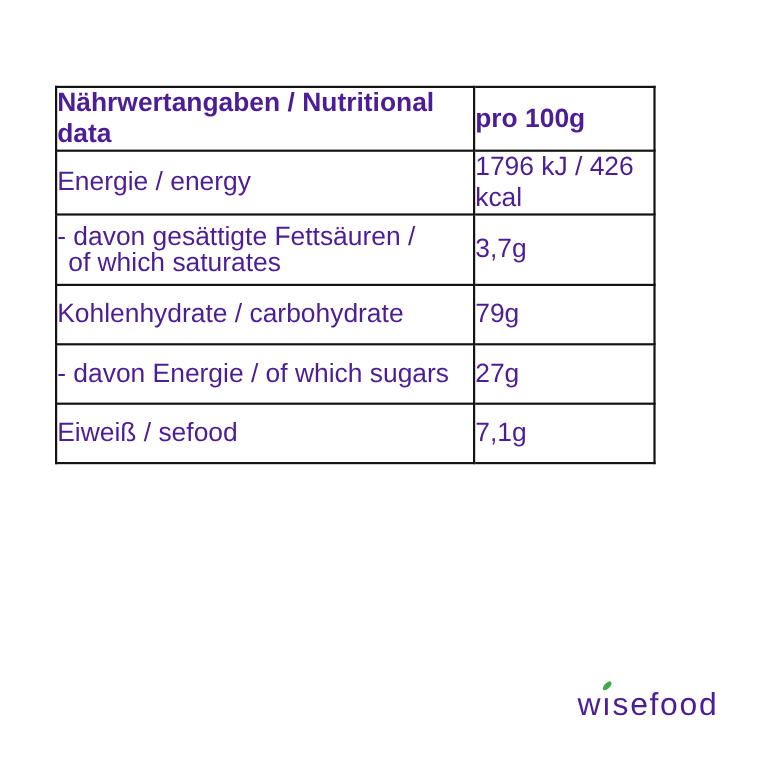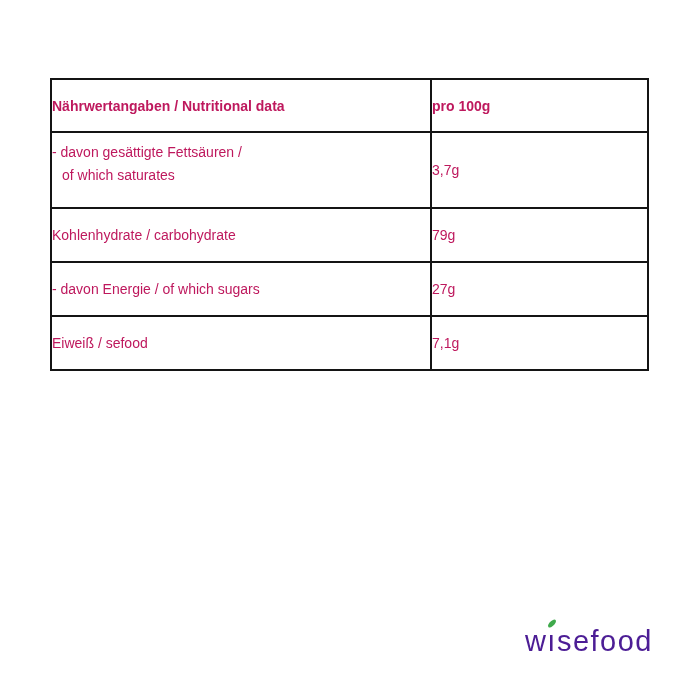--- a/index.html
+++ b/index.html
@@ -12,46 +12,46 @@
     position: relative;
     width: 700px;
     height: 700px;
     background: #ffffff;
     overflow: hidden;
   }
   table.nutrition {
     position: absolute;
     left: 50px;
     top: 78px;
-    width: 599px;
+    width: 546px;
     border-collapse: collapse;
     table-layout: fixed;
-    color: #be185d;
-    font-size: 14px;
+    color: #4c1d95;
+    font-size: 24px;
   }
   table.nutrition td, table.nutrition th {
     border: 2px solid #141414;
     vertical-align: middle;
     padding: 0;
   }
   .cell-label {
     text-align: left;
     padding-left: 17px;
     padding-right: 10px;
   }
   .cell-value {
     text-align: left;
     padding-right: 18px;
     padding-left: 10px;
   }
   tr.hdr { height: 53px; }
   tr.hdr th { font-weight: bold; }
   tr.row { height: 54px; }
   tr.row-tall { height: 64px; }
-  tr.row-tall .cell-label { line-height: 23px; padding-top: 8px; padding-bottom: 20px; margin-left: 12px; }
+  tr.row-tall .cell-label { line-height: 23px; padding-top: 8px; padding-bottom: 8px; margin-left: 12px; }
   .label-line2 { padding-left: 10px; }
   
   .logo {
     position: absolute;
     right: 47px;
     bottom: 44px;
     font-size: 29px;
     font-weight: 300;
     letter-spacing: 1.5px;
     color: #4c1d95;
@@ -80,20 +80,24 @@
   <table class="nutrition">
     <colgroup>
       <col style="width:380px">
       <col>
     </colgroup>
     <tbody>
         <tr class="hdr">
       <th class="cell-label">Nährwertangaben / Nutritional data</th>
       <th class="cell-value">pro 100g</th>
     </tr>
+    <tr class="row">
+      <td class="cell-label">Energie / energy</td>
+      <td class="cell-value">1796 kJ / 426 kcal</td>
+    </tr>
     <tr class="row-tall">
       <td class="cell-label">
         <div>- davon gesättigte Fettsäuren /</div>
         <div class="label-line2">of which saturates</div>
       </td>
       <td class="cell-value">3,7g</td>
     </tr>
     <tr class="row">
       <td class="cell-label">Kohlenhydrate / carbohydrate</td>
       <td class="cell-value">79g</td>

